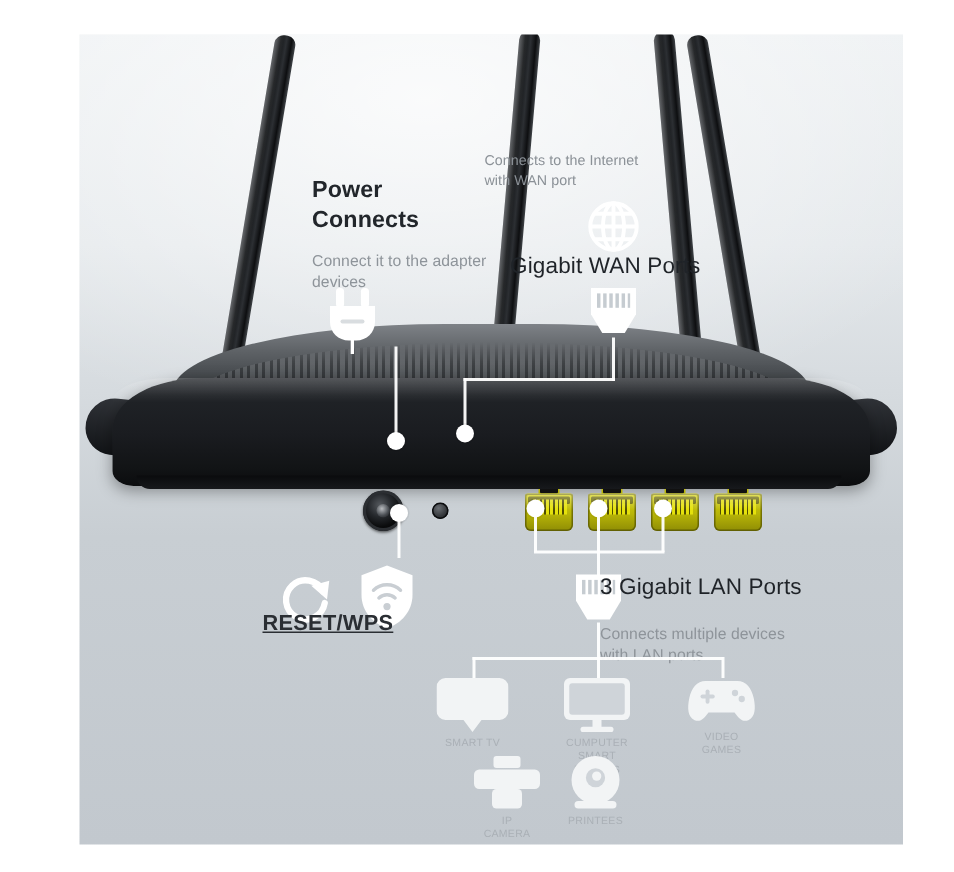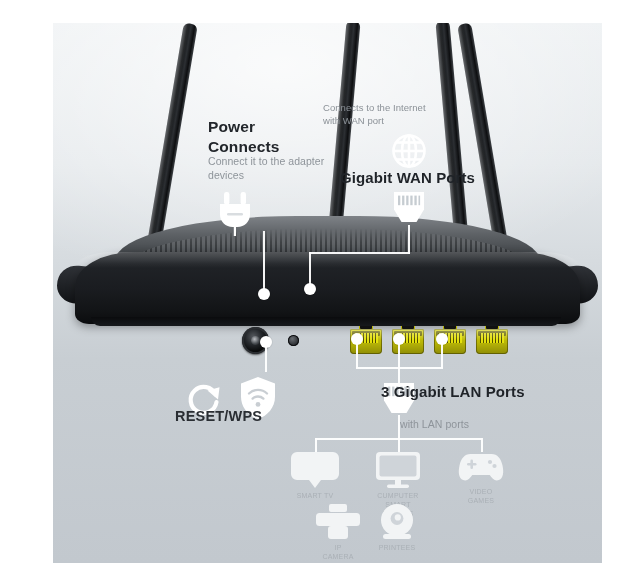--- a/index.html
+++ b/index.html
@@ -85,23 +85,23 @@
   .eth .sh{position:absolute;left:0;top:5px;width:32px;height:25px;border-radius:2px 2px 4px 4px;
     background:linear-gradient(180deg,rgba(255,255,255,.35),rgba(255,255,255,0) 45%);}
 
   
   .ln{position:absolute;background:#ffffff;opacity:.95;}
   .lnv{width:2px;} .lnh{height:2px;}
   .dot{position:absolute;width:12px;height:12px;border-radius:50%;background:#fff;box-shadow:0 0 0 1px rgba(0,0,0,.05);}
 
   
   .h1{position:absolute;color:#22262b;font-weight:700;font-size:15.5px;line-height:20px;letter-spacing:.1px;}
-  .sub{position:absolute;color:#8e949a;font-size:10.5px;line-height:14px;letter-spacing:.05px;}
+  .sub{position:absolute;color:#8e949a;font-size:10.5px;line-height:14px;letter-spacing:.05px;margin-top:13px;}
   .subc{position:absolute;color:#8b9197;font-size:9.5px;line-height:13px;text-align:left;letter-spacing:.05px;}
-  .h2{position:absolute;color:#1f2328;font-weight:700;font-size:15px;letter-spacing:.1px;}
+  .h2{position:absolute;color:#1f2328;font-weight:400;font-size:15px;letter-spacing:.1px;}
   .devlab{position:absolute;color:#aab0b6;font-size:7px;line-height:9px;text-align:center;letter-spacing:.2px;}
   .resetlab{position:absolute;color:#2a2e33;font-weight:700;font-size:14.5px;letter-spacing:.2px;}
 
   .ico{position:absolute;}
   .wht{fill:#ffffff;}
   .devico{fill:#f2f4f5;}
 </style>
 </head>
 <body>
 
@@ -236,23 +236,23 @@
       <g fill="#c6ccd1">
         <rect x="7" y="4.6" width="2.3" height="9.6"></rect>
         <rect x="11.1" y="4.6" width="2.3" height="9.6"></rect>
         <rect x="15.2" y="4.6" width="2.3" height="9.6"></rect>
         <rect x="19.3" y="4.6" width="2.3" height="9.6"></rect>
         <rect x="23.4" y="4.6" width="2.3" height="9.6"></rect>
         <rect x="27.5" y="4.6" width="1.6" height="9.6"></rect>
       </g>
     </svg>
 
-    <div class="h2" style="left:328px;top:360px;text-align:right;">3 Gigabit LAN Ports</div>
+    <div class="h2" style="left:347px;top:360px;text-align:right;">3 Gigabit LAN Ports</div>
     <div class="sub" style="left:347px;top:380px;width:190px;">
-      <br>
+      <span>Connects multiple devices</span><br>
       <span>with LAN ports</span>
     </div>
 
     <div class="ln lnv" style="left:345px;top:392px;height:24px;"></div>
     <div class="ln lnh" style="left:262px;top:415px;width:167px;"></div>
     <div class="ln lnv" style="left:262px;top:415px;height:14px;"></div>
     <div class="ln lnv" style="left:345px;top:415px;height:14px;"></div>
     <div class="ln lnv" style="left:428px;top:415px;height:14px;"></div>
 
     <div class="ln lnv" style="left:210px;top:270px;height:0;"></div>
@@ -266,21 +266,21 @@
 
     <svg class="ico" style="left:186px;top:353px;" width="38" height="44" viewBox="0 0 38 44">
       <path class="wht" d="M19 1 36 7.5v13.2C36 31.4 28.6 39.6 19 43 9.4 39.6 2 31.4 2 20.7V7.5L19 1z"></path>
       <g fill="none" stroke="#c9ced3" stroke-width="2.3" stroke-linecap="round">
         <path d="M10 17.5a13 13 0 0 1 18 0"></path>
         <path d="M13.6 22.6a8 8 0 0 1 10.8 0"></path>
       </g>
       <circle fill="#c9ced3" cx="19" cy="28.4" r="2.4"></circle>
     </svg>
 
-    <div class="resetlab" style="left:122px;top:385px;">RESET/WPS</div>
+    <div class="resetlab" style="left:122px;top:385px;text-decoration:underline;">RESET/WPS</div>
 
     <div style="position:absolute;left:233px;top:429px;width:58px;">
       <svg width="48" height="36" viewBox="0 0 48 36" style="display:block;margin:0 auto;">
         <path class="devico" d="M6 0h36a6 6 0 0 1 6 6v16a6 6 0 0 1-6 6H30l-6 8-6-8H6a6 6 0 0 1-6-6V6a6 6 0 0 1 6-6z"></path>
       </svg>
       <div class="devlab" style="position:static;margin-top:3px;">
         <span>SMART TV</span>
       </div>
     </div>
 

